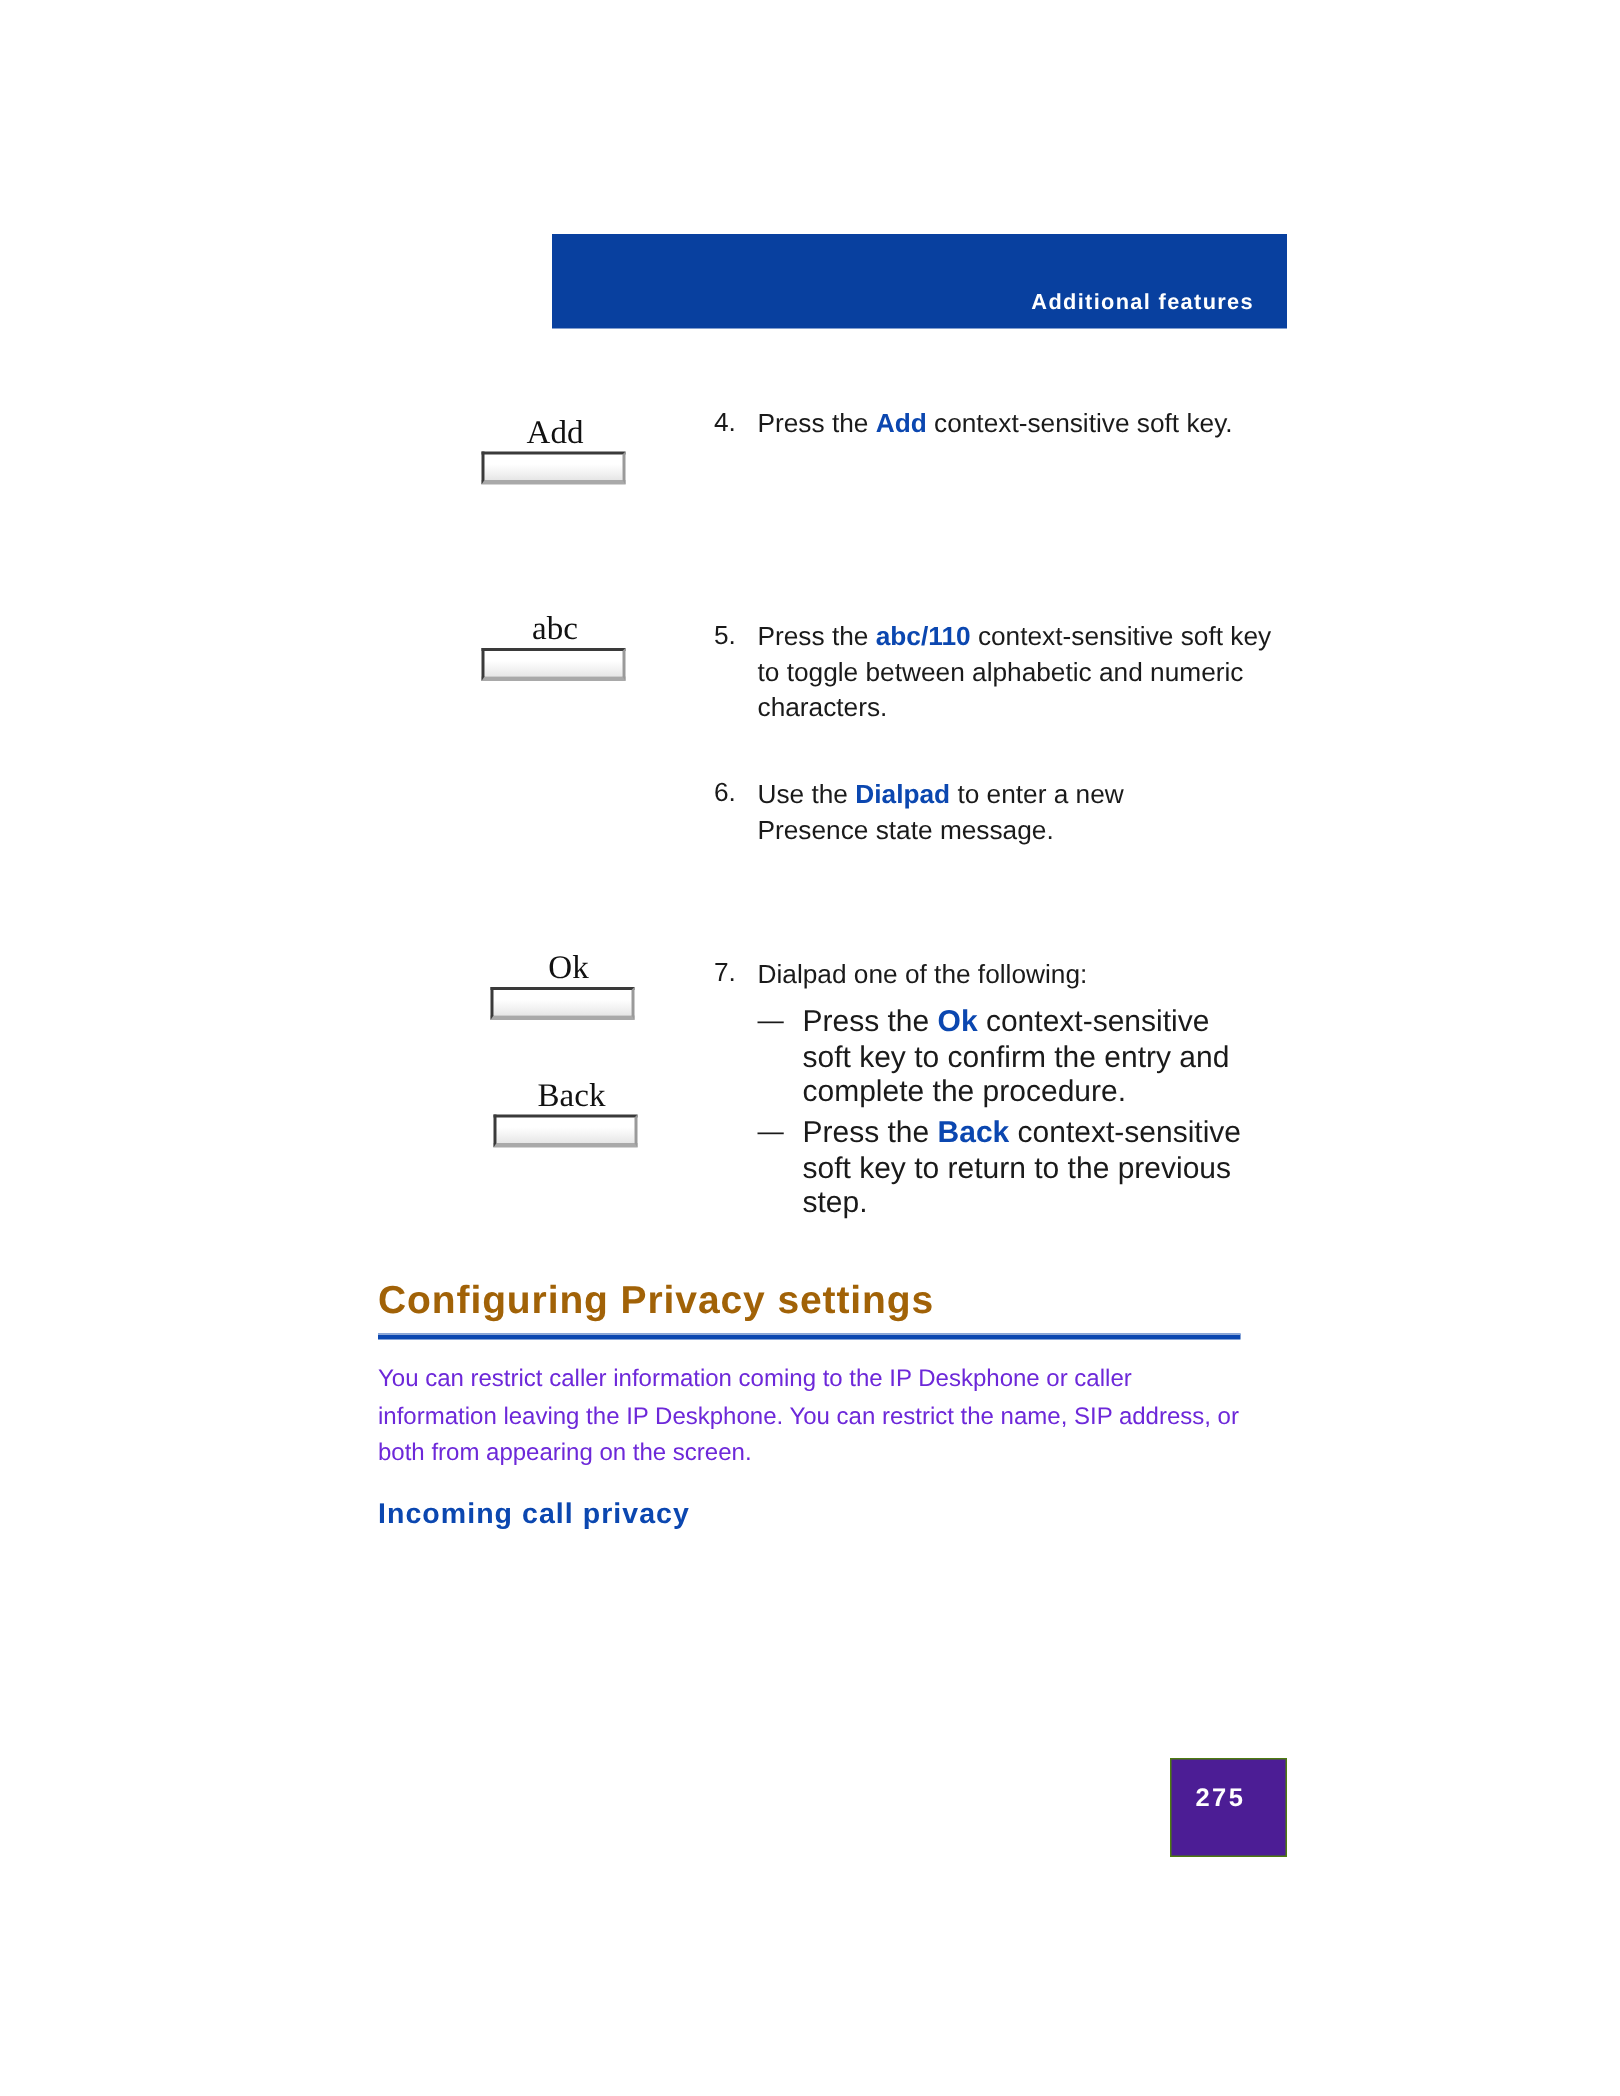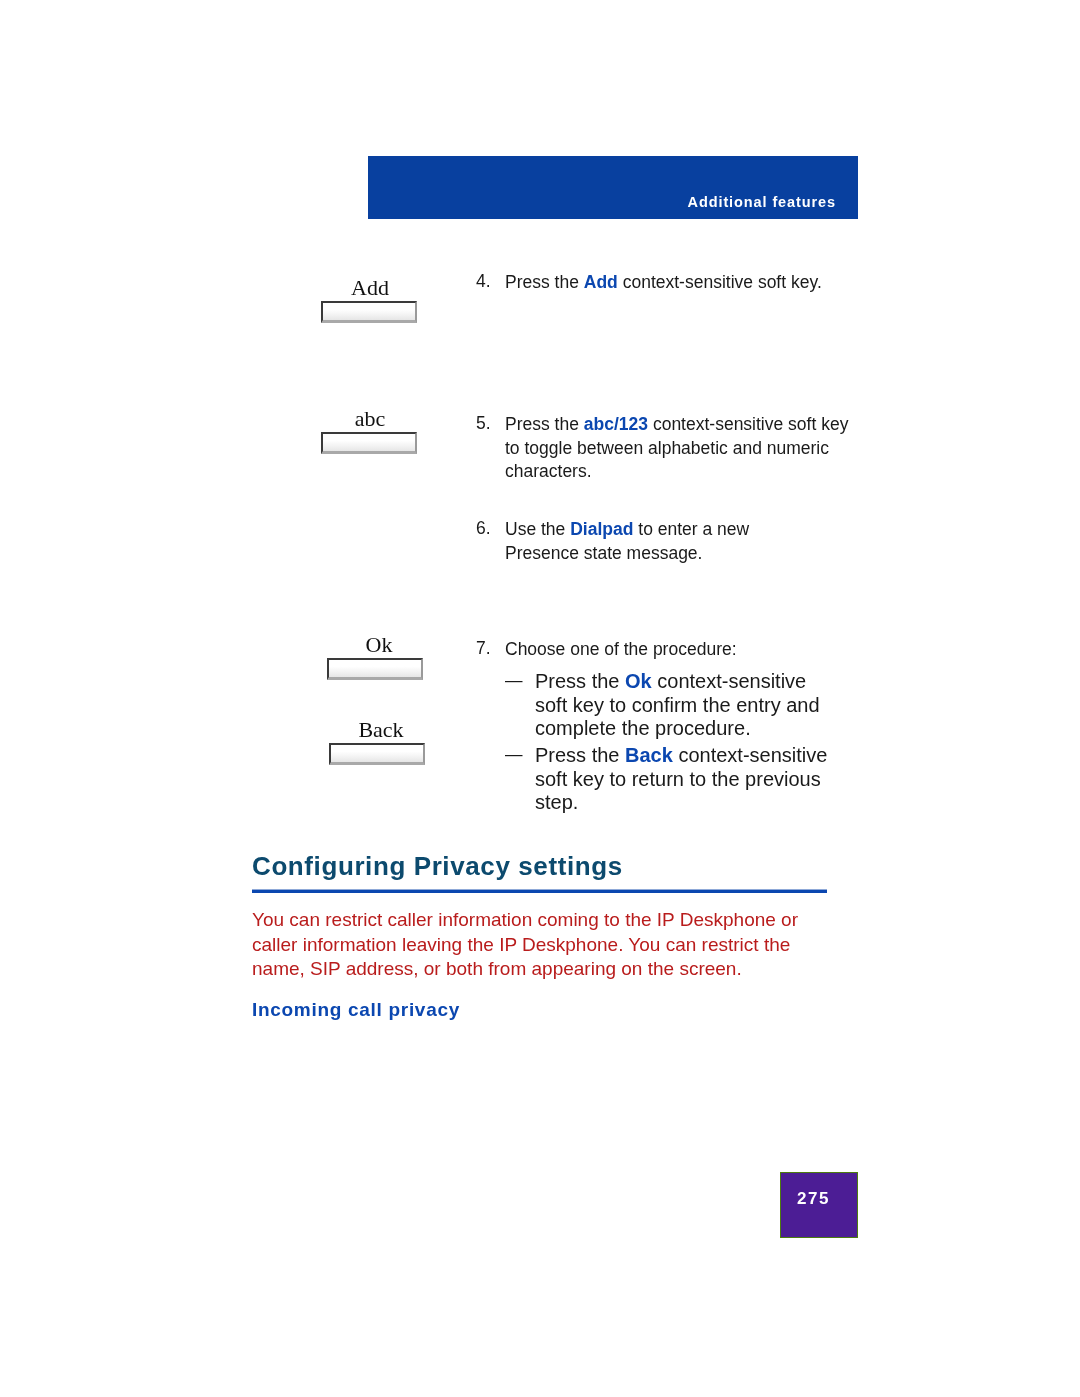--- a/index.html
+++ b/index.html
@@ -123,40 +123,40 @@
   .h1-wrap {
     position: absolute;
     left: 252px;
     top: 851px;
     width: 575px;
   }
   .h1-text {
     font-family: "Liberation Sans", sans-serif;
     font-weight: bold;
     font-size: 26px;
-    color: #0c4a6e;
+    color: #a16207;
     letter-spacing: 0.6px;
     white-space: nowrap;
     display: block;
   }
   .h1-rule {
     margin-top: 7px;
     height: 3px;
     background: #0b47b0;
     border-top: 1px solid #8fa9d8;
     width: 575px;
   }
 
   
   .para {
     position: absolute;
     font-family: "Liberation Sans", sans-serif;
-    font-size: 19px;
+    font-size: 16px;
     line-height: 24.5px;
-    color: #b91c1c;
+    color: #6d28d9;
   }
 
   
   .h2-text {
     position: absolute;
     font-family: "Liberation Sans", sans-serif;
     font-weight: bold;
     font-size: 19px;
     color: #0b47b0;
     letter-spacing: 0.7px;
@@ -204,41 +204,41 @@
     <span class="step-body" style="width:320px;">Press the <b class="kw">Add</b> context-sensitive soft key.</span>
   </div>
 
   <div class="softkey" style="left:318px; top:406px; width:104px;">
     <span class="softkey-label">abc</span>
     <span class="softkey-btn" style="margin-left:3px;"></span>
   </div>
 
   <div class="step" style="left:476px; top:413px; width:370px;">
     <span class="step-num">5.</span>
-    <span class="step-body" style="width:345px;">Press the <b class="kw">abc</b><b class="kw">/</b><b class="kw">123</b> context-sensitive soft key to toggle between alphabetic and numeric characters.</span>
+    <span class="step-body" style="width:345px;">Press the <b class="kw">abc</b><b class="kw">/</b><b class="kw">110</b> context-sensitive soft key to toggle between alphabetic and numeric characters.</span>
   </div>
 
   <div class="step" style="left:476px; top:518px; width:340px;">
     <span class="step-num">6.</span>
     <span class="step-body" style="width:300px;">Use the <b class="kw">Dialpad</b> to enter a new Presence state message.</span>
   </div>
 
   <div class="softkey" style="left:327px; top:632px; width:104px;">
     <span class="softkey-label">Ok</span>
     <span class="softkey-btn"></span>
   </div>
 
   <div class="softkey" style="left:329px; top:717px; width:104px;">
     <span class="softkey-label">Back</span>
     <span class="softkey-btn"></span>
   </div>
 
   <div class="step" style="left:476px; top:638px; width:340px;">
     <span class="step-num">7.</span>
-    <span class="step-body" style="width:300px;">Choose one of the procedure:</span>
+    <span class="step-body" style="width:300px;">Dialpad one of the following:</span>
   </div>
 
   <div class="dash-item" style="left:505px; top:670px; width:335px;">
     <span class="dash-mark">—</span>
     <span class="dash-body" style="width:300px;">Press the <b class="kw">Ok</b> context-sensitive soft key to confirm the entry and complete the procedure.</span>
   </div>
 
   <div class="dash-item" style="left:505px; top:744px; width:335px;">
     <span class="dash-mark">—</span>
     <span class="dash-body" style="width:300px;">Press the <b class="kw">Back</b> context-sensitive soft key to return to the previous step.</span>

